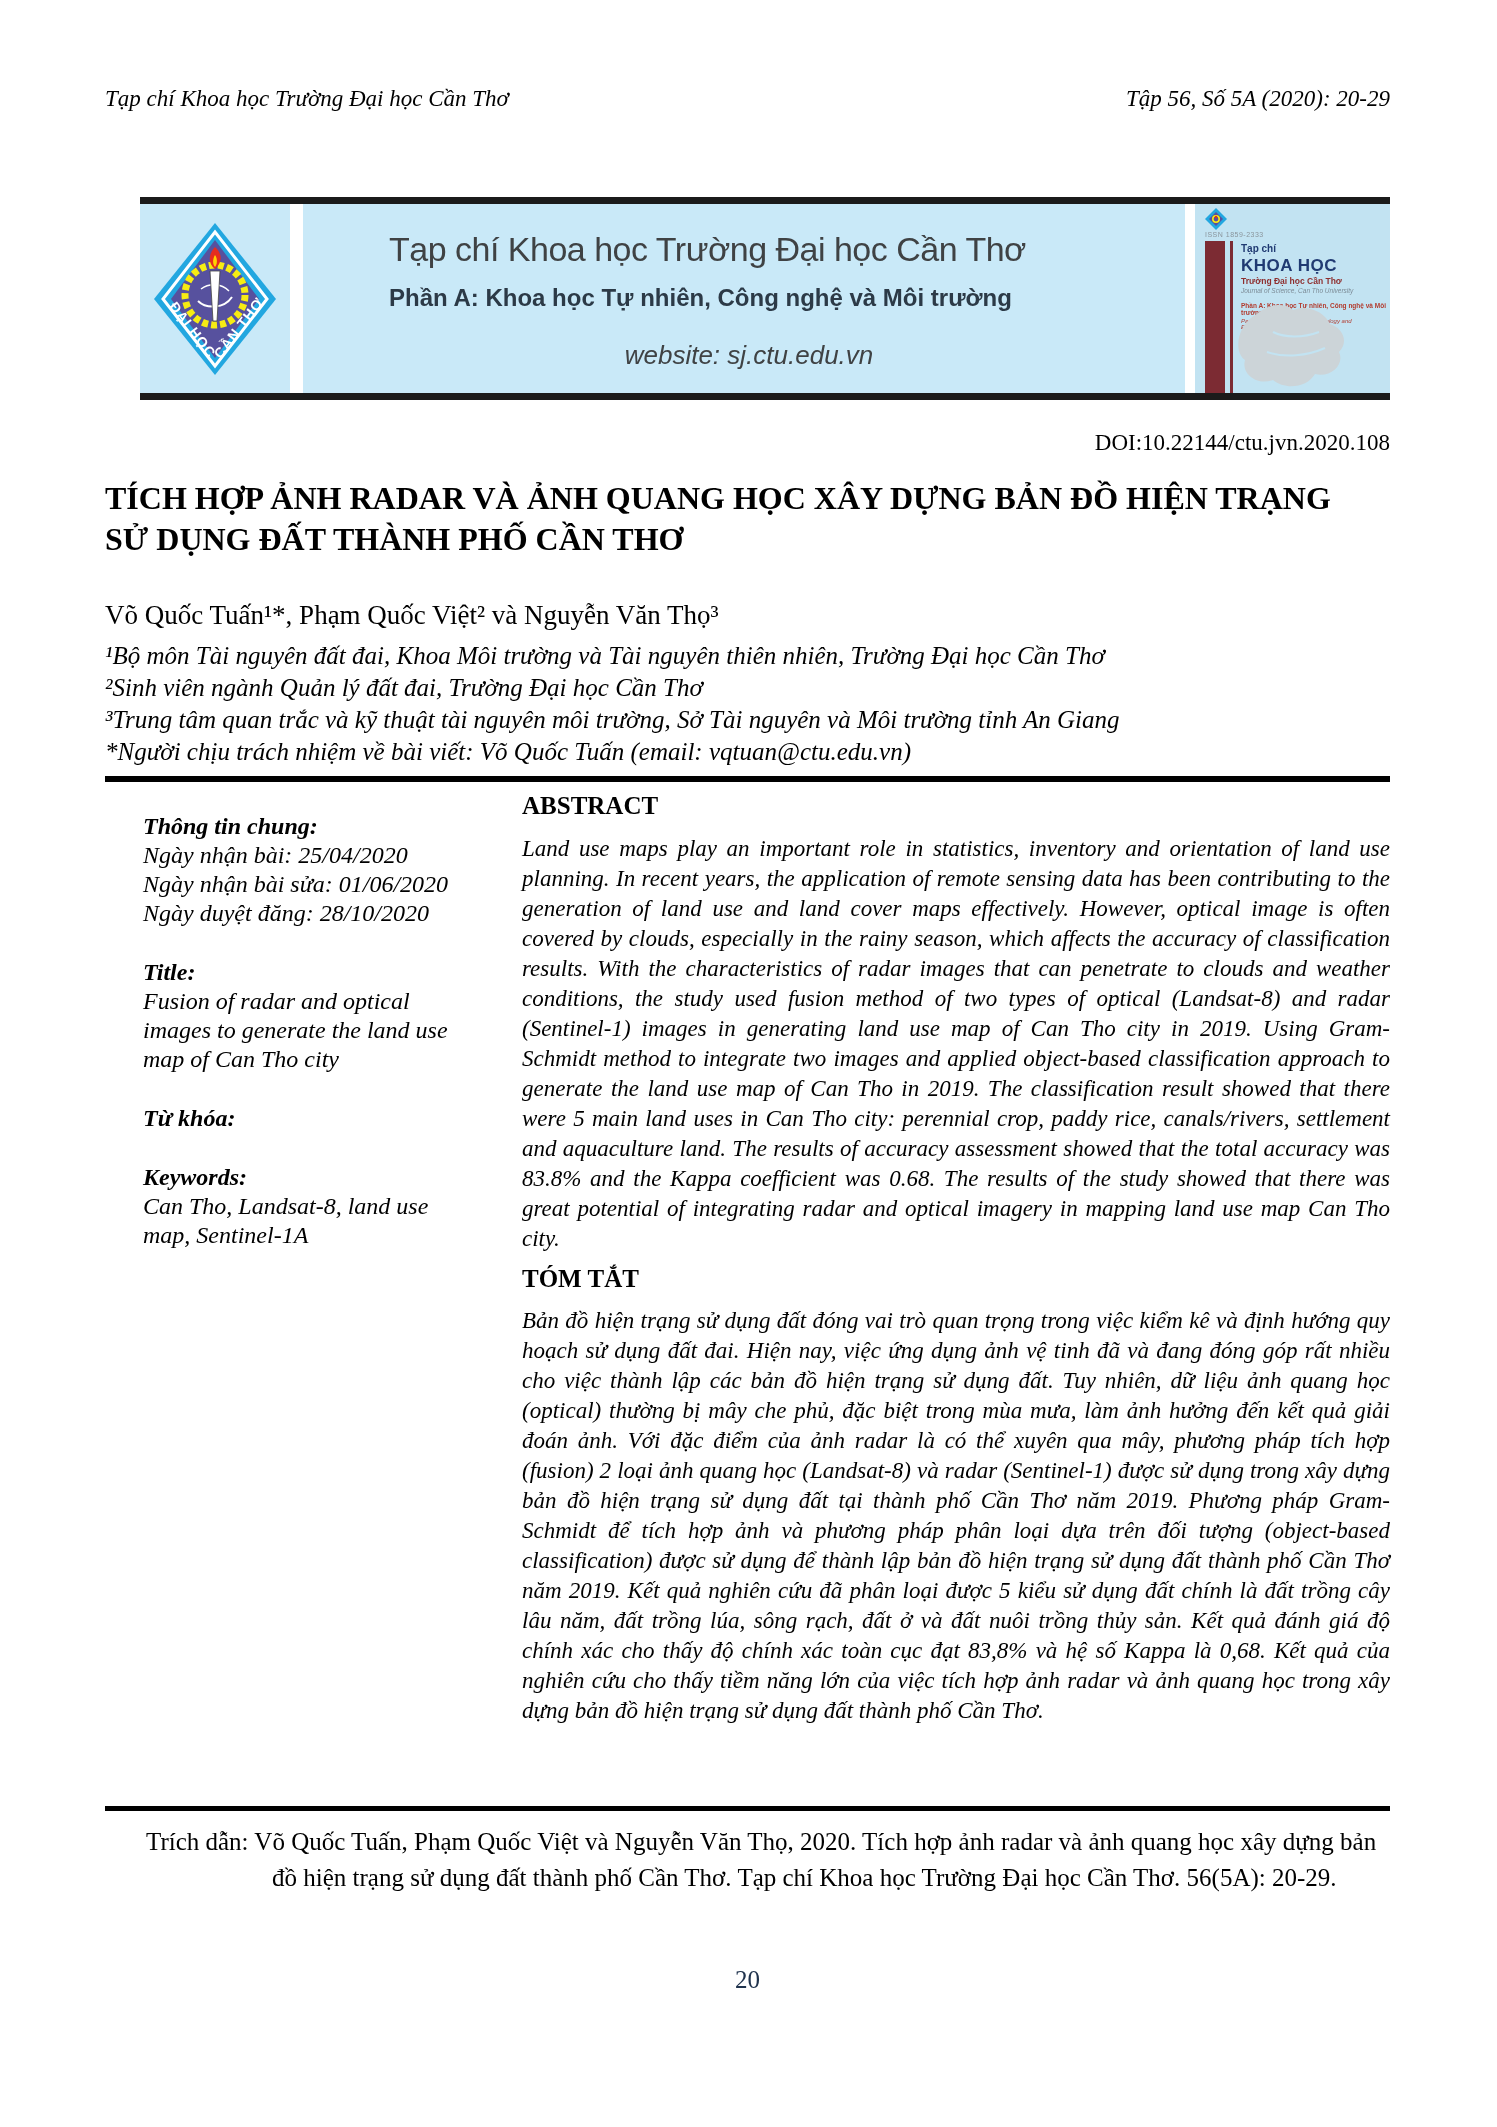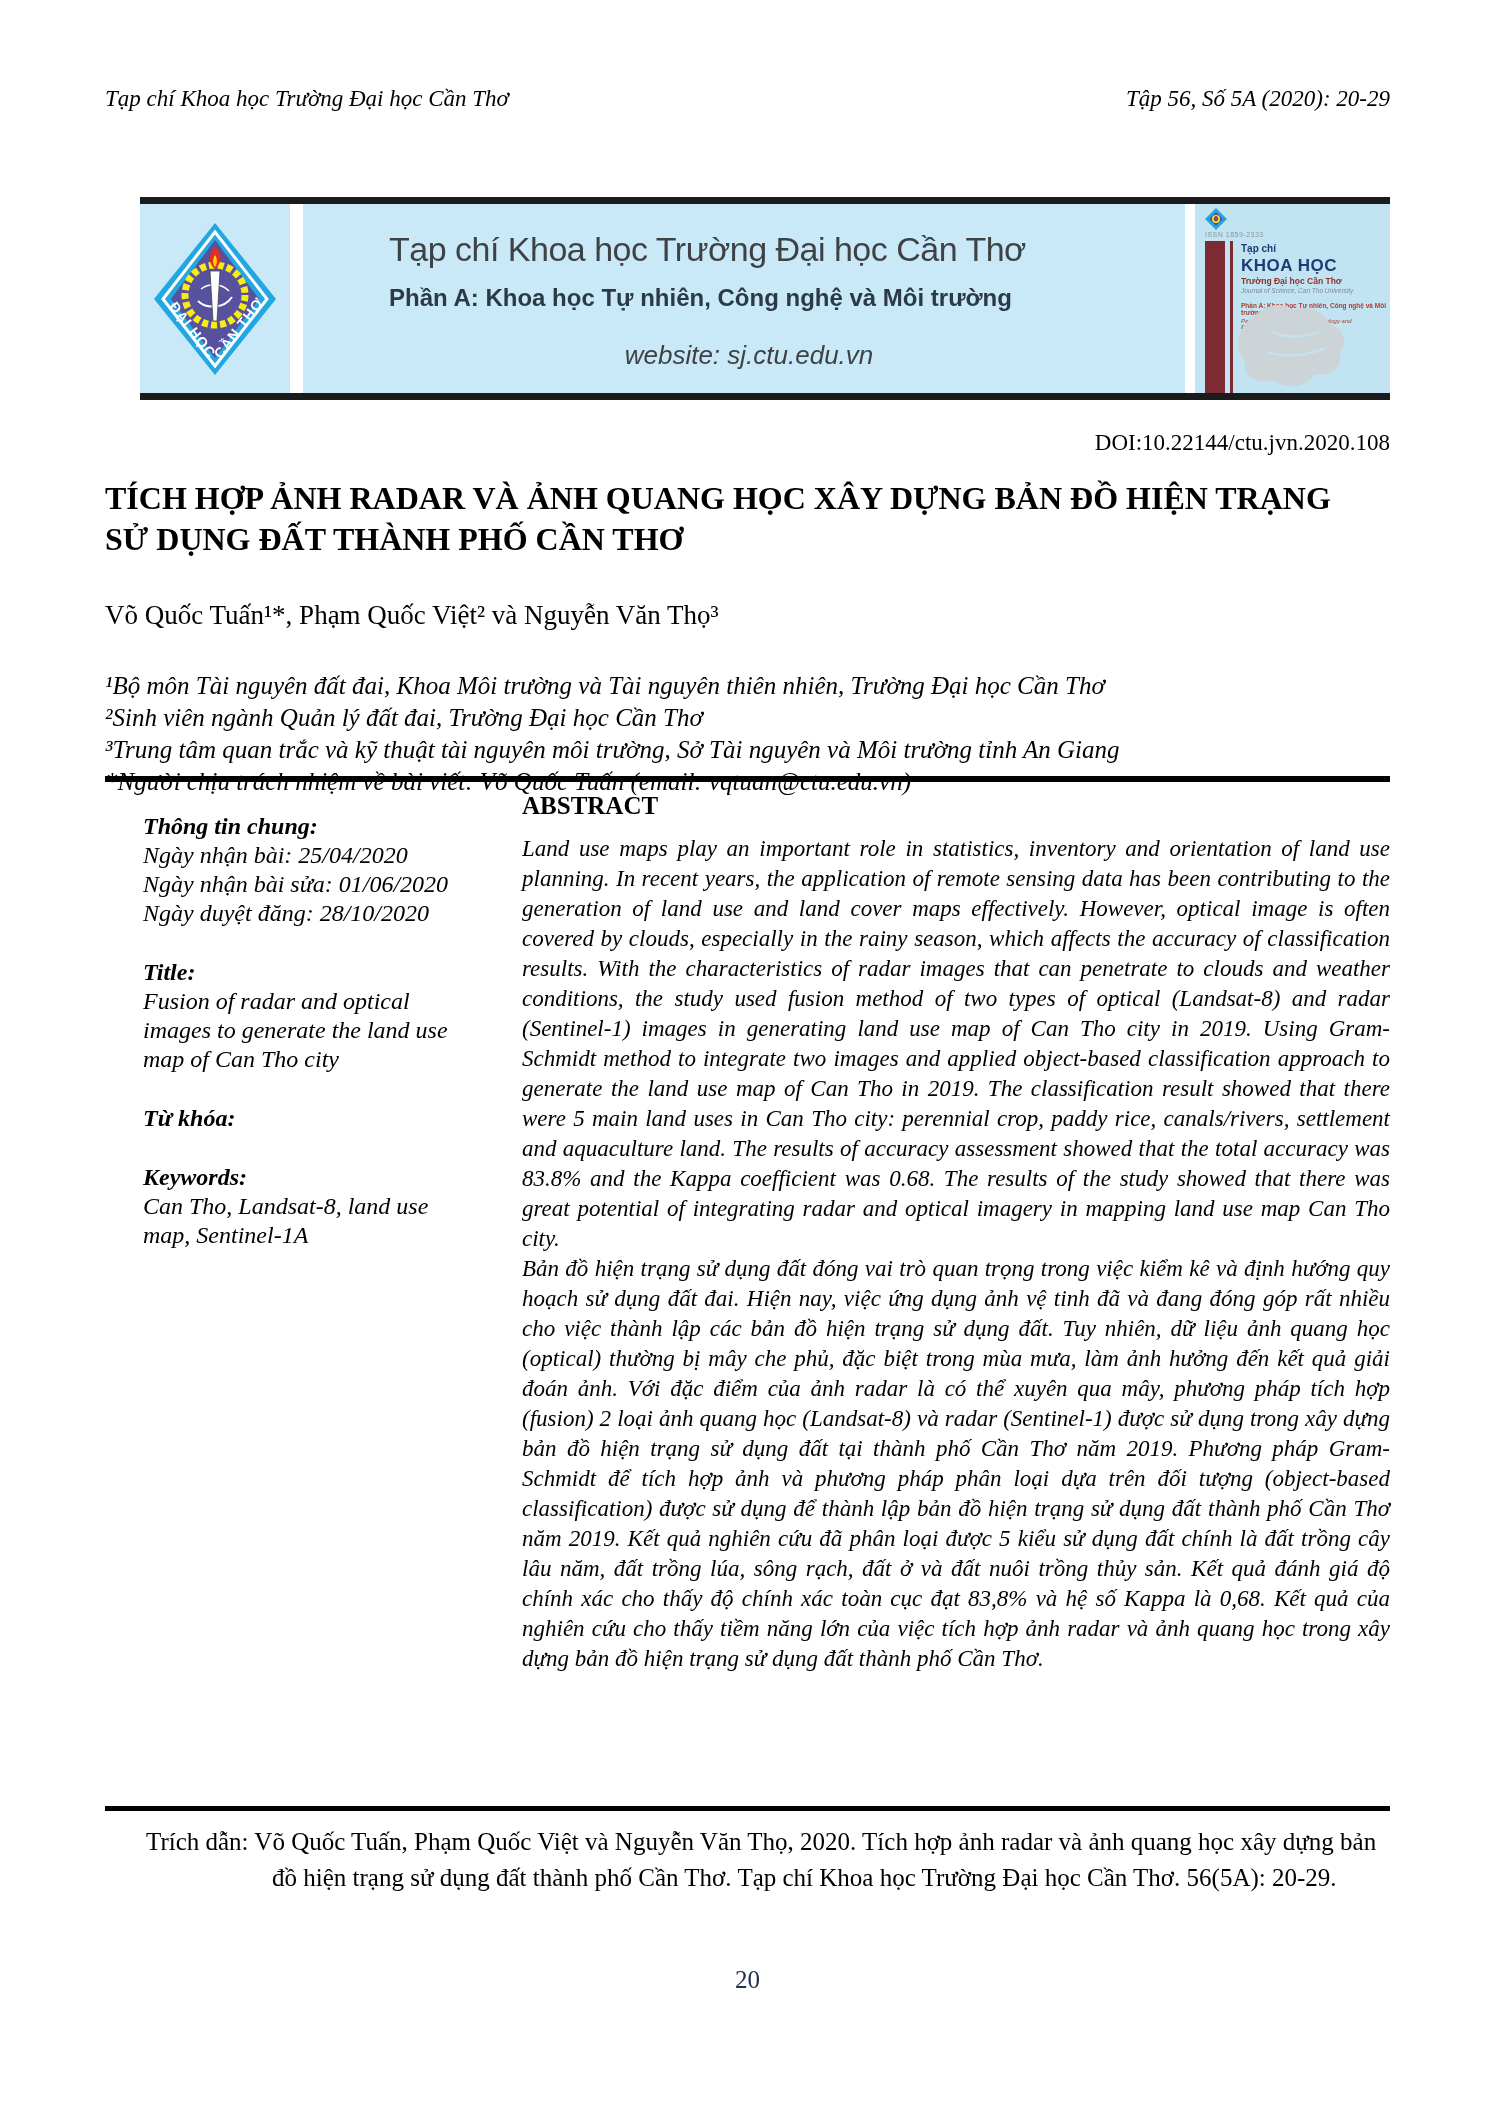--- a/index.html
+++ b/index.html
@@ -37,21 +37,21 @@
   .cv6{font-size:6px;font-style:italic;color:#b23b2e;margin-top:1px;}
   .cover-map{position:absolute;left:32px;top:98px;}
   .mini-logo{position:absolute;left:10px;top:4px;}
 
   
   .doi{position:absolute;top:430px;left:105px;width:1285px;text-align:right;
        font-size:23px;}
   .art-title{position:absolute;top:478px;left:105px;width:1250px;font-weight:bold;
              font-size:32px;line-height:41px;}
   .authors{position:absolute;top:600px;left:105px;font-size:27px;}
-  .affils{position:absolute;top:670px;left:105px;width:1285px;font-style:italic;
+  .affils{position:absolute;top:640px;left:105px;width:1285px;font-style:italic;
           font-size:25px;line-height:32px;}
 
   .rule{position:absolute;left:105px;width:1285px;background:#000;}
   .rule1{top:776px;height:6px;}
   .rule2{top:1806px;height:5px;}
 
   
   .info-col{position:absolute;left:143px;top:812px;width:330px;font-style:italic;
             font-size:24px;line-height:29px;}
   .info-h{font-weight:bold;}
@@ -166,20 +166,21 @@
     <div class="info-gap"></div>
     <div class="info-h">Từ khóa:</div>
     <div class="info-gap"></div>
     <div class="info-h">Keywords:</div>
     <div>Can Tho, Landsat-8, land use map, Sentinel-1A</div>
   </div>
 
   <div class="right-col">
     <div class="sec-h">ABSTRACT</div>
     <div class="sec-p">Land use maps play an important role in statistics, inventory and orientation of land use planning. In recent years, the application of remote sensing data has been contributing to the generation of land use and land cover maps effectively. However, optical image is often covered by clouds, especially in the rainy season, which affects the accuracy of classification results. With the characteristics of radar images that can penetrate to clouds and weather conditions, the study used fusion method of two types of optical (Landsat-8) and radar (Sentinel-1) images in generating land use map of Can Tho city in 2019. Using Gram-Schmidt method to integrate two images and applied object-based classification approach to generate the land use map of Can Tho in 2019. The classification result showed that there were 5 main land uses in Can Tho city: perennial crop, paddy rice, canals/rivers, settlement and aquaculture land. The results of accuracy assessment showed that the total accuracy was 83.8% and the Kappa coefficient was 0.68. The results of the study showed that there was great potential of integrating radar and optical imagery in mapping land use map Can Tho city.</div>
+    <div class="sec-h2">TÓM TẮT</div>
     <div class="sec-p">Bản đồ hiện trạng sử dụng đất đóng vai trò quan trọng trong việc kiểm kê và định hướng quy hoạch sử dụng đất đai. Hiện nay, việc ứng dụng ảnh vệ tinh đã và đang đóng góp rất nhiều cho việc thành lập các bản đồ hiện trạng sử dụng đất. Tuy nhiên, dữ liệu ảnh quang học (optical) thường bị mây che phủ, đặc biệt trong mùa mưa, làm ảnh hưởng đến kết quả giải đoán ảnh. Với đặc điểm của ảnh radar là có thể xuyên qua mây, phương pháp tích hợp (fusion) 2 loại ảnh quang học (Landsat-8) và radar (Sentinel-1) được sử dụng trong xây dựng bản đồ hiện trạng sử dụng đất tại thành phố Cần Thơ năm 2019. Phương pháp Gram-Schmidt để tích hợp ảnh và phương pháp phân loại dựa trên đối tượng (object-based classification) được sử dụng để thành lập bản đồ hiện trạng sử dụng đất thành phố Cần Thơ năm 2019. Kết quả nghiên cứu đã phân loại được 5 kiểu sử dụng đất chính là đất trồng cây lâu năm, đất trồng lúa, sông rạch, đất ở và đất nuôi trồng thủy sản. Kết quả đánh giá độ chính xác cho thấy độ chính xác toàn cục đạt 83,8% và hệ số Kappa là 0,68. Kết quả của nghiên cứu cho thấy tiềm năng lớn của việc tích hợp ảnh radar và ảnh quang học trong xây dựng bản đồ hiện trạng sử dụng đất thành phố Cần Thơ.</div>
   </div>
 
   <div class="rule rule2"></div>
 
   <div class="citation">Trích dẫn: Võ Quốc Tuấn, Phạm Quốc Việt và Nguyễn Văn Thọ, 2020. Tích hợp ảnh radar và ảnh quang học xây dựng bản đồ hiện trạng sử dụng đất thành phố Cần Thơ. Tạp chí Khoa học Trường Đại học Cần Thơ. 56(5A): 20-29.</div>
 
   <div class="pageno">20</div>
 
 </div>

